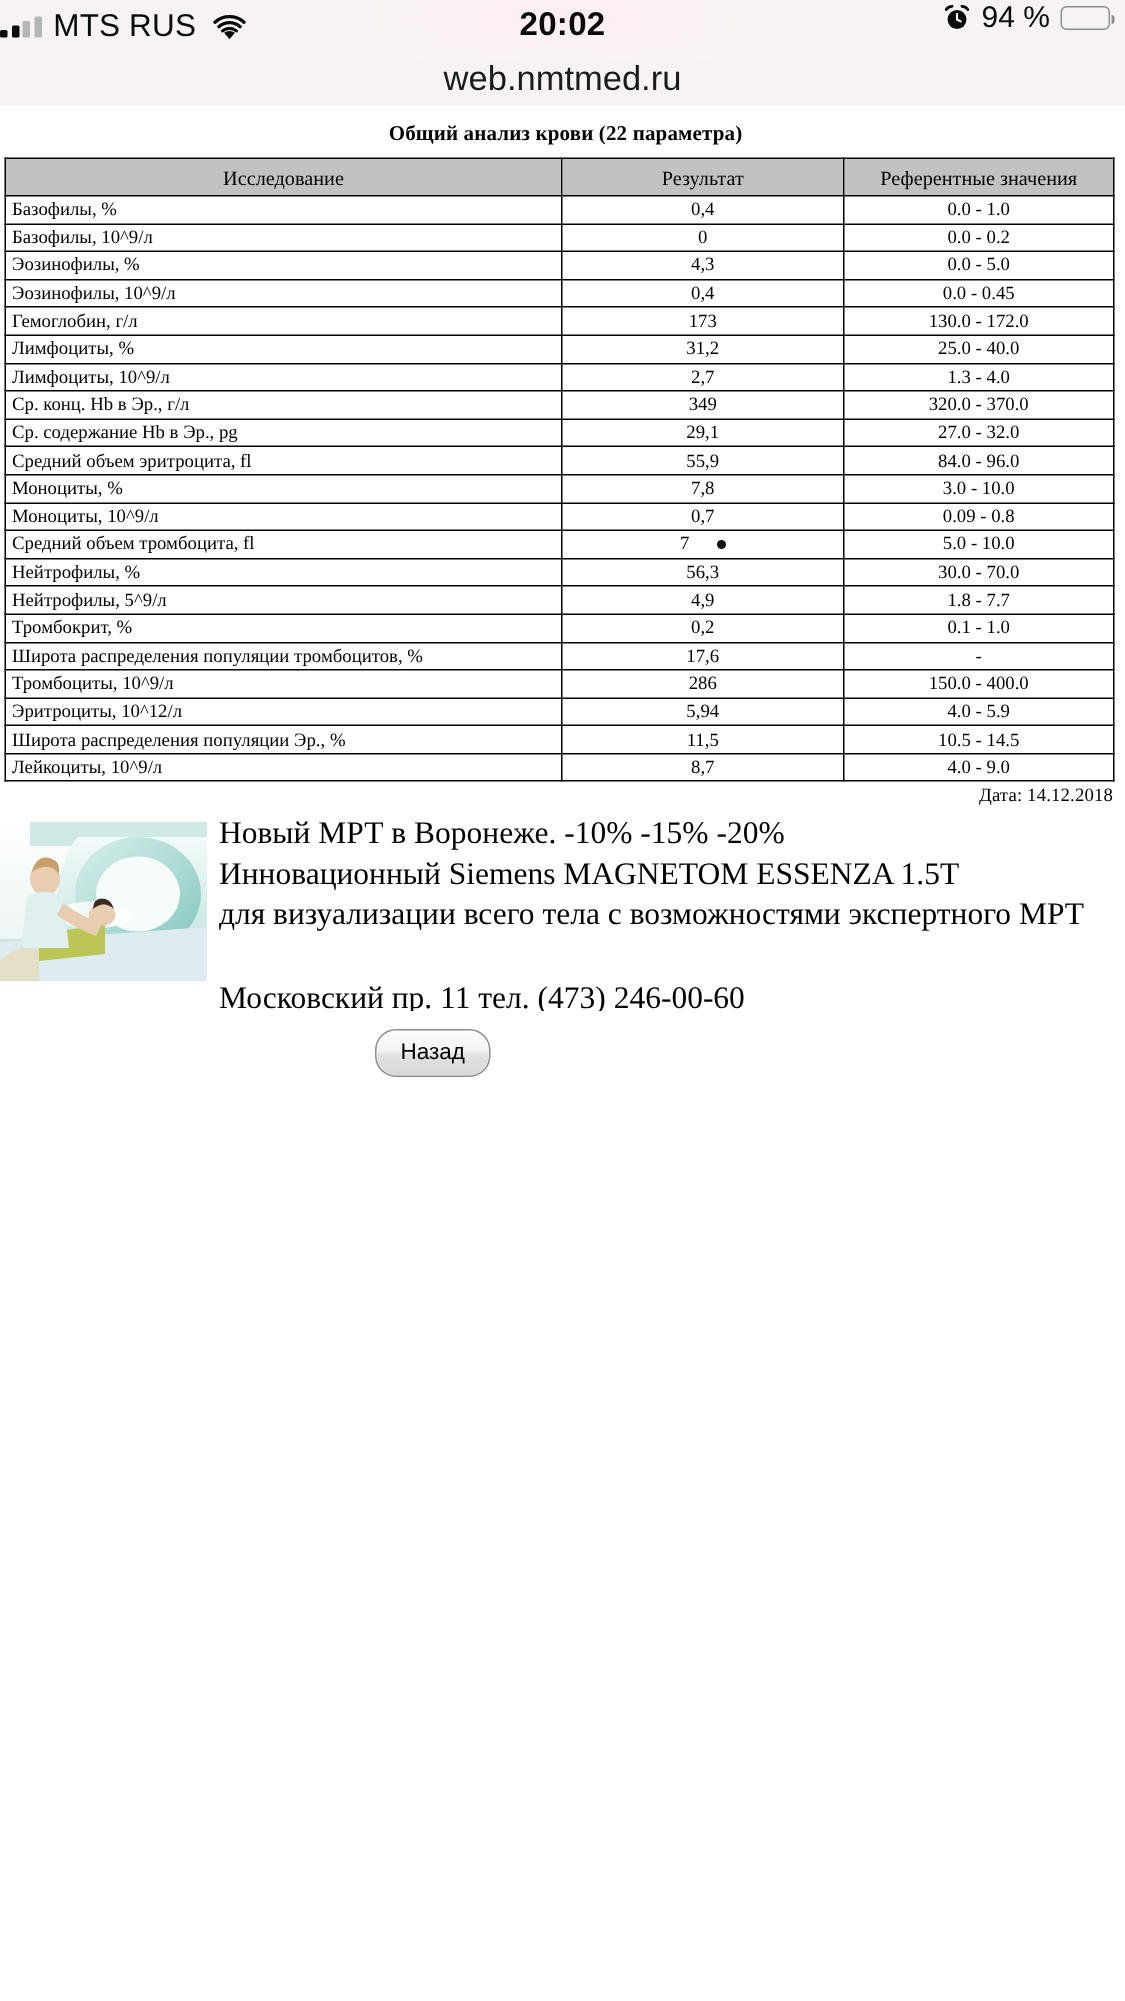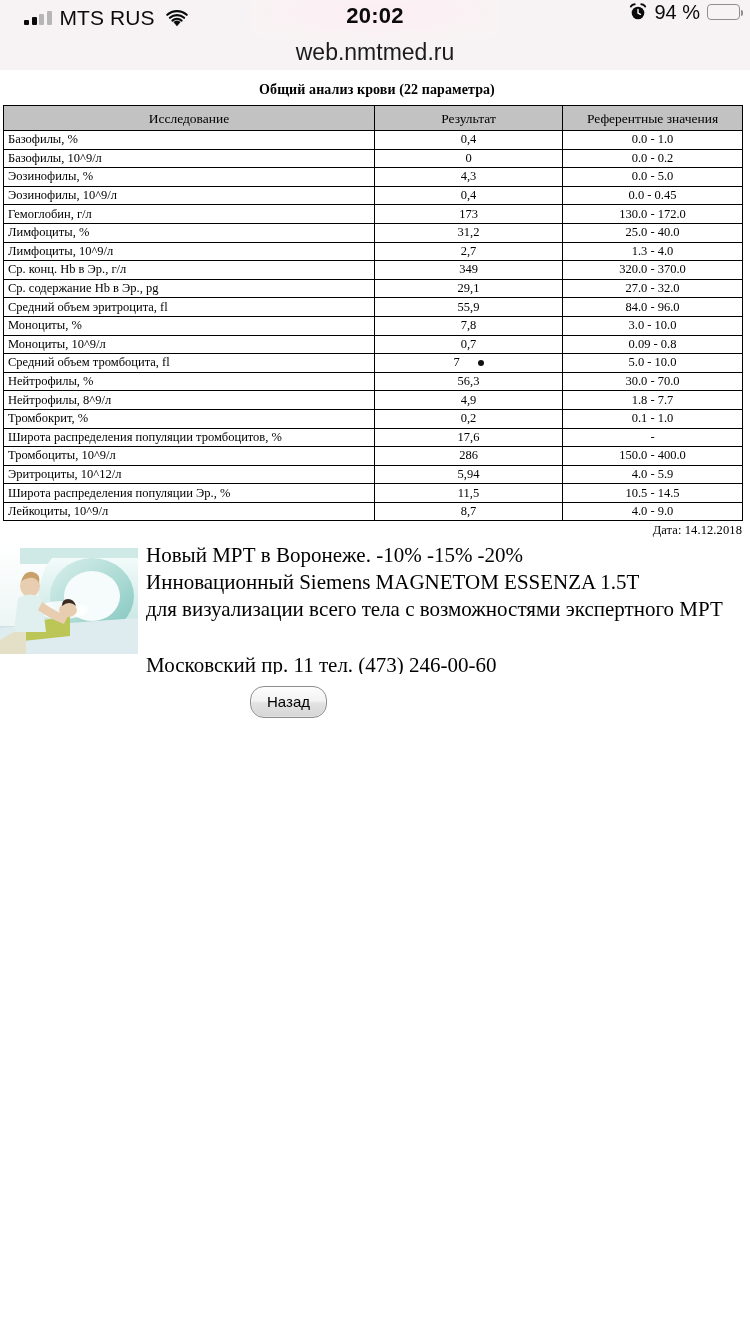--- a/index.html
+++ b/index.html
@@ -35,21 +35,21 @@
   }
   .status-bar {
     position: absolute;
     left: 0; top: 0;
     width: 750px; height: 36px;
     font-family: "Liberation Sans", "DejaVu Sans", sans-serif;
     color: #0b0b0b;
   }
   .sb-left {
     position: absolute;
-    left: 24px; top: 4px;
+    left: 0; top: 4px;
     display: flex;
     align-items: center;
     gap: 8px;
     height: 28px;
   }
   .signal-bars {
     display: flex;
     align-items: flex-end;
     gap: 2.5px;
     height: 14px;
@@ -379,21 +379,21 @@
           <td class="name">Средний объем тромбоцита, fl</td>
           <td class="val"><span>7</span><span class="dot-artifact"></span></td>
           <td class="ref">5.0 - 10.0</td>
         </tr>
         <tr>
           <td class="name">Нейтрофилы, %</td>
           <td class="val">56,3</td>
           <td class="ref">30.0 - 70.0</td>
         </tr>
         <tr>
-          <td class="name">Нейтрофилы, 8^9/л</td>
+          <td class="name">Нейтрофилы, 5^9/л</td>
           <td class="val">4,9</td>
           <td class="ref">1.8 - 7.7</td>
         </tr>
         <tr>
           <td class="name">Тромбокрит, %</td>
           <td class="val">0,2</td>
           <td class="ref">0.1 - 1.0</td>
         </tr>
         <tr>
           <td class="name">Широта распределения популяции тромбоцитов, %</td>

